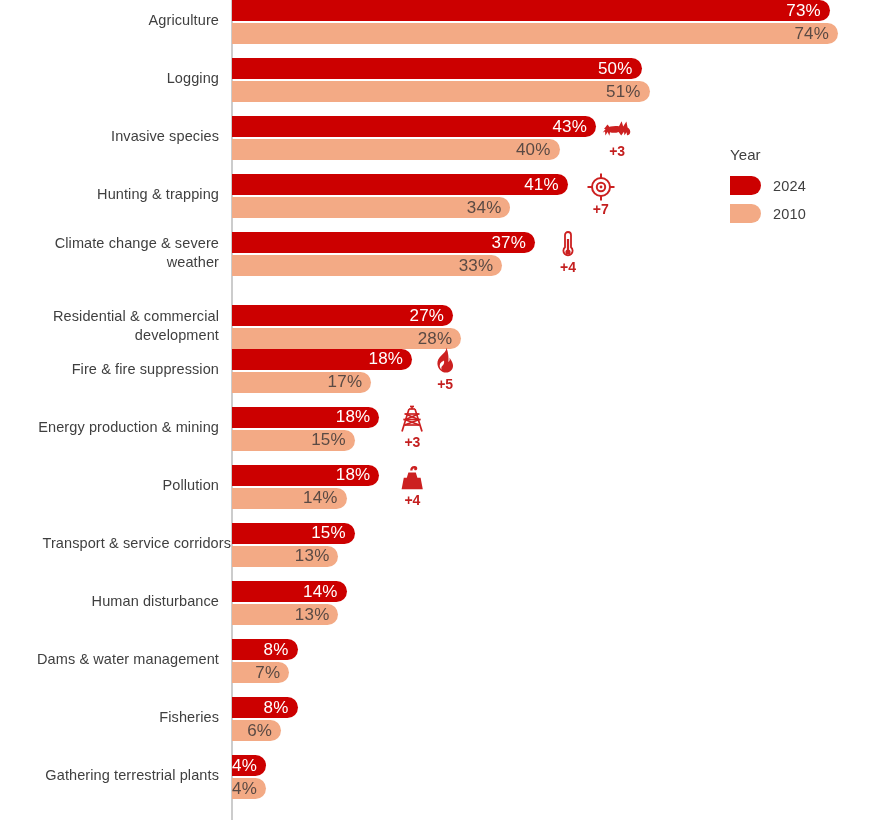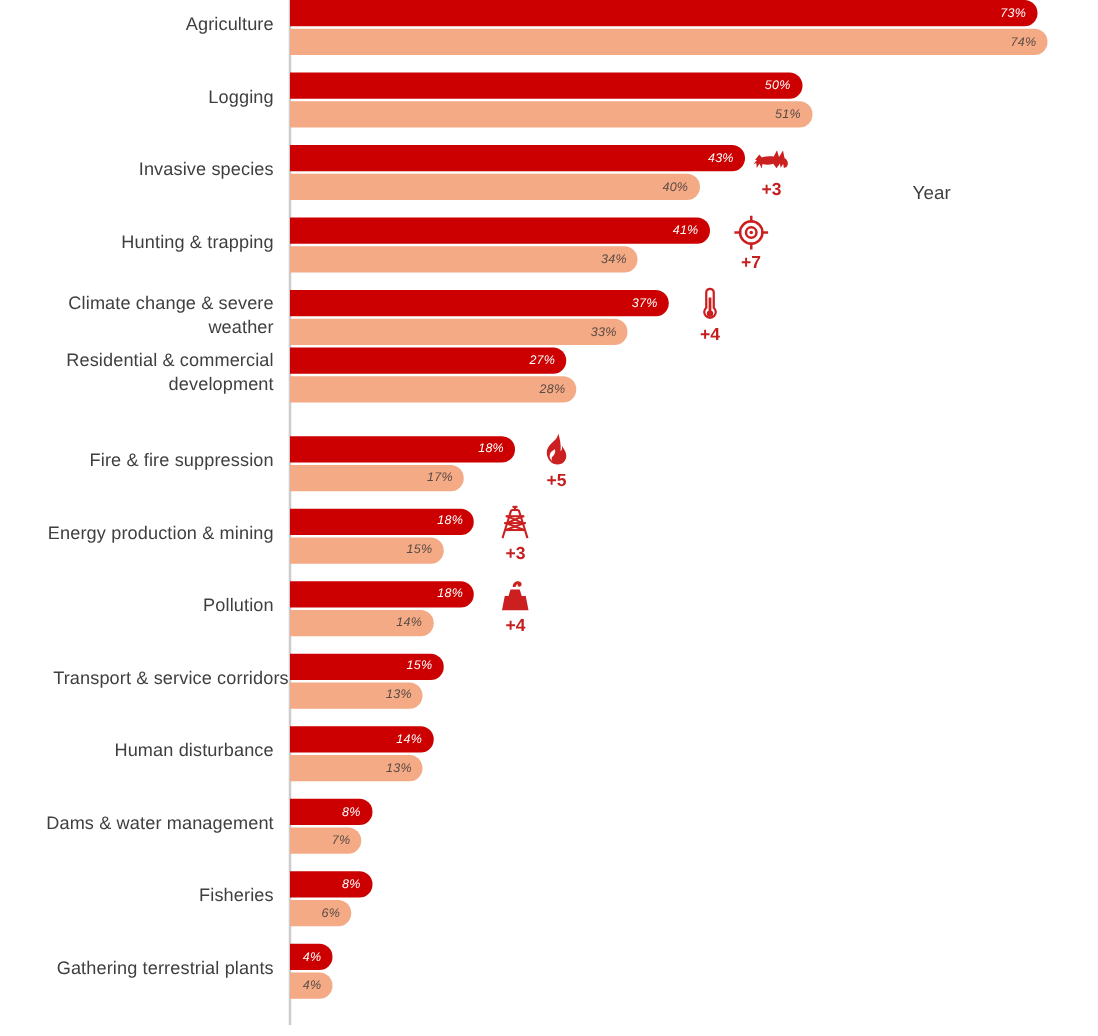--- a/index.html
+++ b/index.html
@@ -82,24 +82,23 @@
   .bar.older {
     top: 23px;
     background: #f3aa85;
   }
 
   .bar-value {
     position: absolute;
     right: 9px;
     top: 50%;
     transform: translateY(-50%);
-    font-size: 10px;
+    font-size: 17px;
     white-space: nowrap;
     letter-spacing: 0.2px;
-    font-style: italic;
   }
   .bar.newer .bar-value { color: #ffffff; }
   .bar.older .bar-value { color: #5a4a44; }
 
   
   .delta {
     position: absolute;
     top: -3px;
     width: 46px;
     text-align: center;
@@ -234,21 +233,21 @@
             <div class="delta" style="left: 313.03px;">
               <span class="delta-icon"><svg width="14" height="30" viewBox="0 0 14 30" fill="none" stroke="#cc2020" stroke-width="1.8">
                   <path d="M7 2 a3 3 0 0 1 3 3 v12.2 a4.6 4.6 0 1 1 -6 0 V5 a3 3 0 0 1 3 -3 z"></path>
                   <circle cx="7" cy="22" r="2.6" fill="#cc2020" stroke="none"></circle>
                   <line x1="7" y1="9" x2="7" y2="20" stroke-width="2.2"></line>
                 </svg></span>
               <span class="delta-text">+4</span>
             </div>
           </div>
         </div>
-        <div class="row" style="top: 278px;">
+        <div class="row" style="top: 305px;">
           <div class="cat-label two-line">Residential &amp; commercial<br>development</div>
           <div class="bars">
             <div class="bar newer" style="width: 221.13px;">
               <span class="bar-value">27%</span>
             </div>
             <div class="bar older" style="width: 229.32px;">
               <span class="bar-value">28%</span>
             </div>
           </div>
         </div>
@@ -368,15 +367,25 @@
             <div class="bar older" style="width: 34px;">
               <span class="bar-value">4%</span>
             </div>
           </div>
         </div>
       </div>
   </div>
 
   <div class="legend">
     <div class="legend-title">Year</div>
+    <div id="legend-items">
+        <div class="legend-item">
+          <span class="legend-swatch" style="background: rgb(204, 0, 0);"></span>
+          <span class="legend-label">2024</span>
+        </div>
+        <div class="legend-item">
+          <span class="legend-swatch" style="background: rgb(243, 170, 133);"></span>
+          <span class="legend-label">2010</span>
+        </div>
+      </div>
   </div>
 
 </div>
 
 </body></html>

